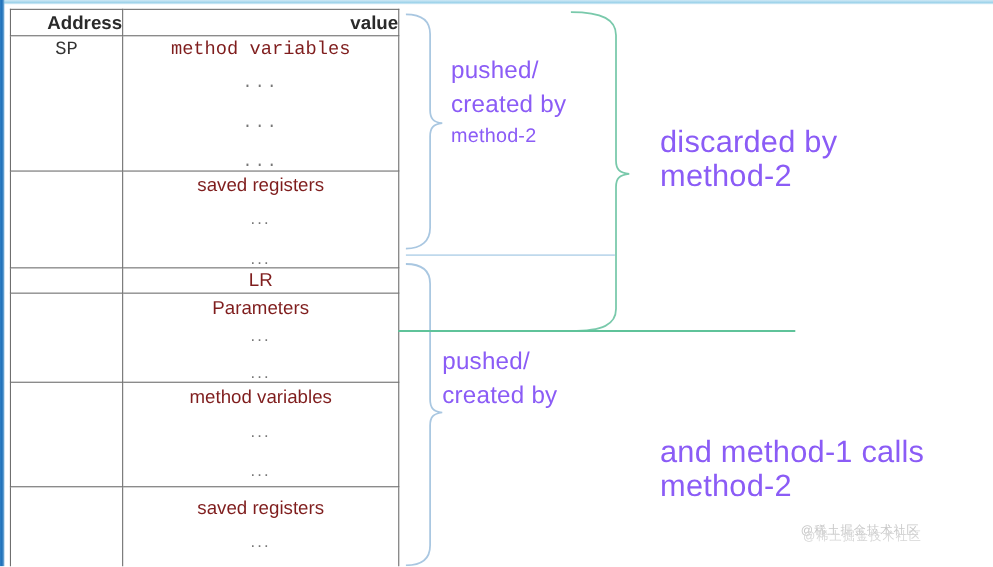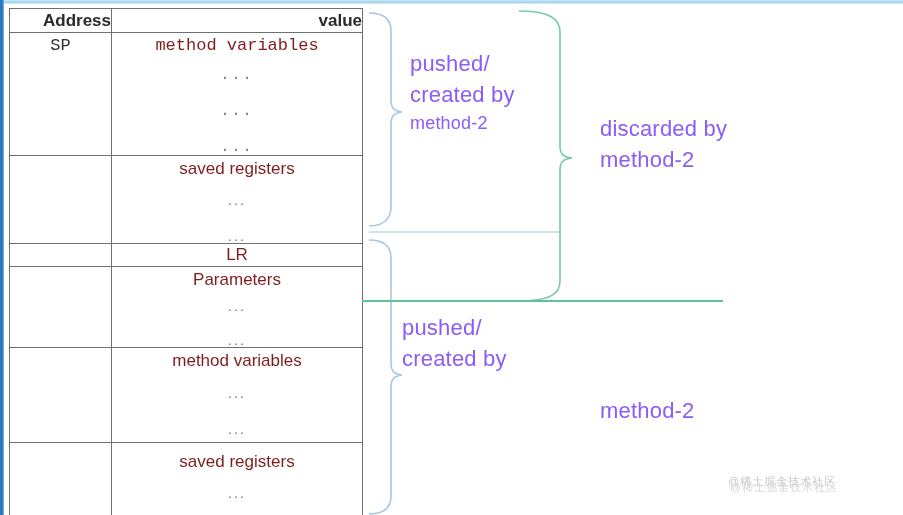--- a/index.html
+++ b/index.html
@@ -126,21 +126,21 @@
     letter-spacing: 0.2px;
   }
 
   #anno-pushed-m2 { left: 410px; top: 48px; width: 170px; }
   #anno-pushed-m1 { left: 402px; top: 312px; width: 175px; }
   #anno-discarded { left: 600px; top: 113px; width: 250px; }
   #anno-maincode  { left: 600px; top: 395px; width: 300px; }
 
   #anno-discarded .big,
   #anno-maincode .big {
-    font-size: 22px;
+    font-size: 28px;
     line-height: 31px;
   }
 
   .watermark {
     position: absolute;
     left: 728px;
     top: 474px;
     font-size: 11px;
     color: #c9c9c9;
     font-family: "Liberation Sans", sans-serif;
@@ -270,20 +270,21 @@
     <span class="big">pushed/</span>
     <span class="big">created by</span>
   </div>
 
   <div class="anno" id="anno-discarded">
     <span class="big">discarded by</span>
     <span class="big">method-2</span>
   </div>
 
   <div class="anno" id="anno-maincode">
+    <span class="big">and method-1 calls</span>
     <span class="big">method-2</span>
   </div>
 
   <div class="watermark">
     <span>@稀土掘金技术社区</span>
     <span class="wm2">@稀土掘金技术社区</span>
   </div>
 
 </div>
 

